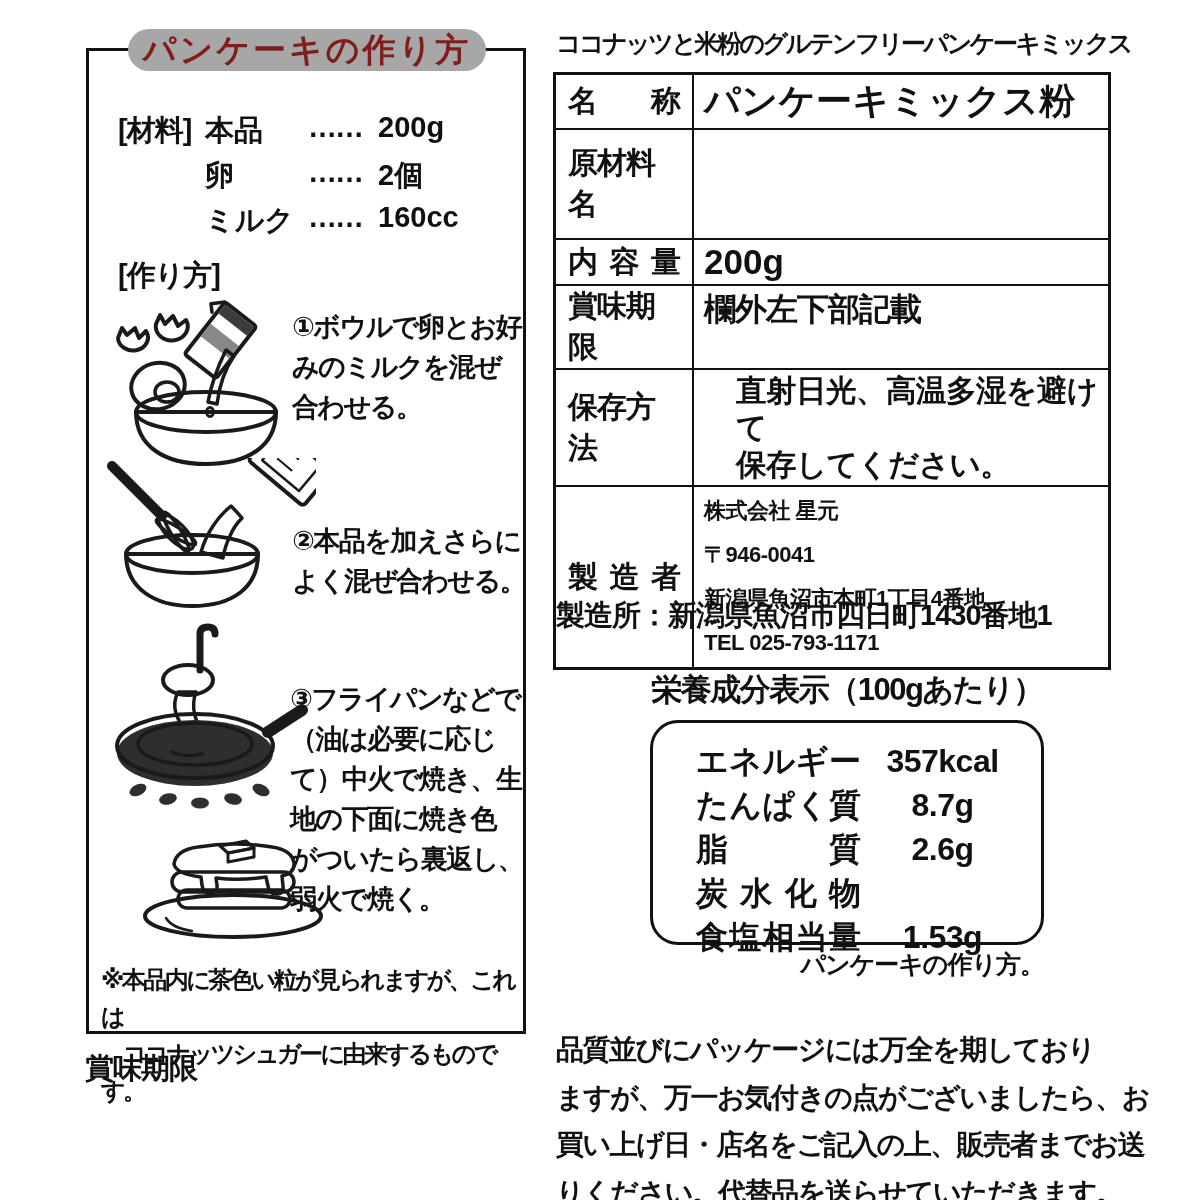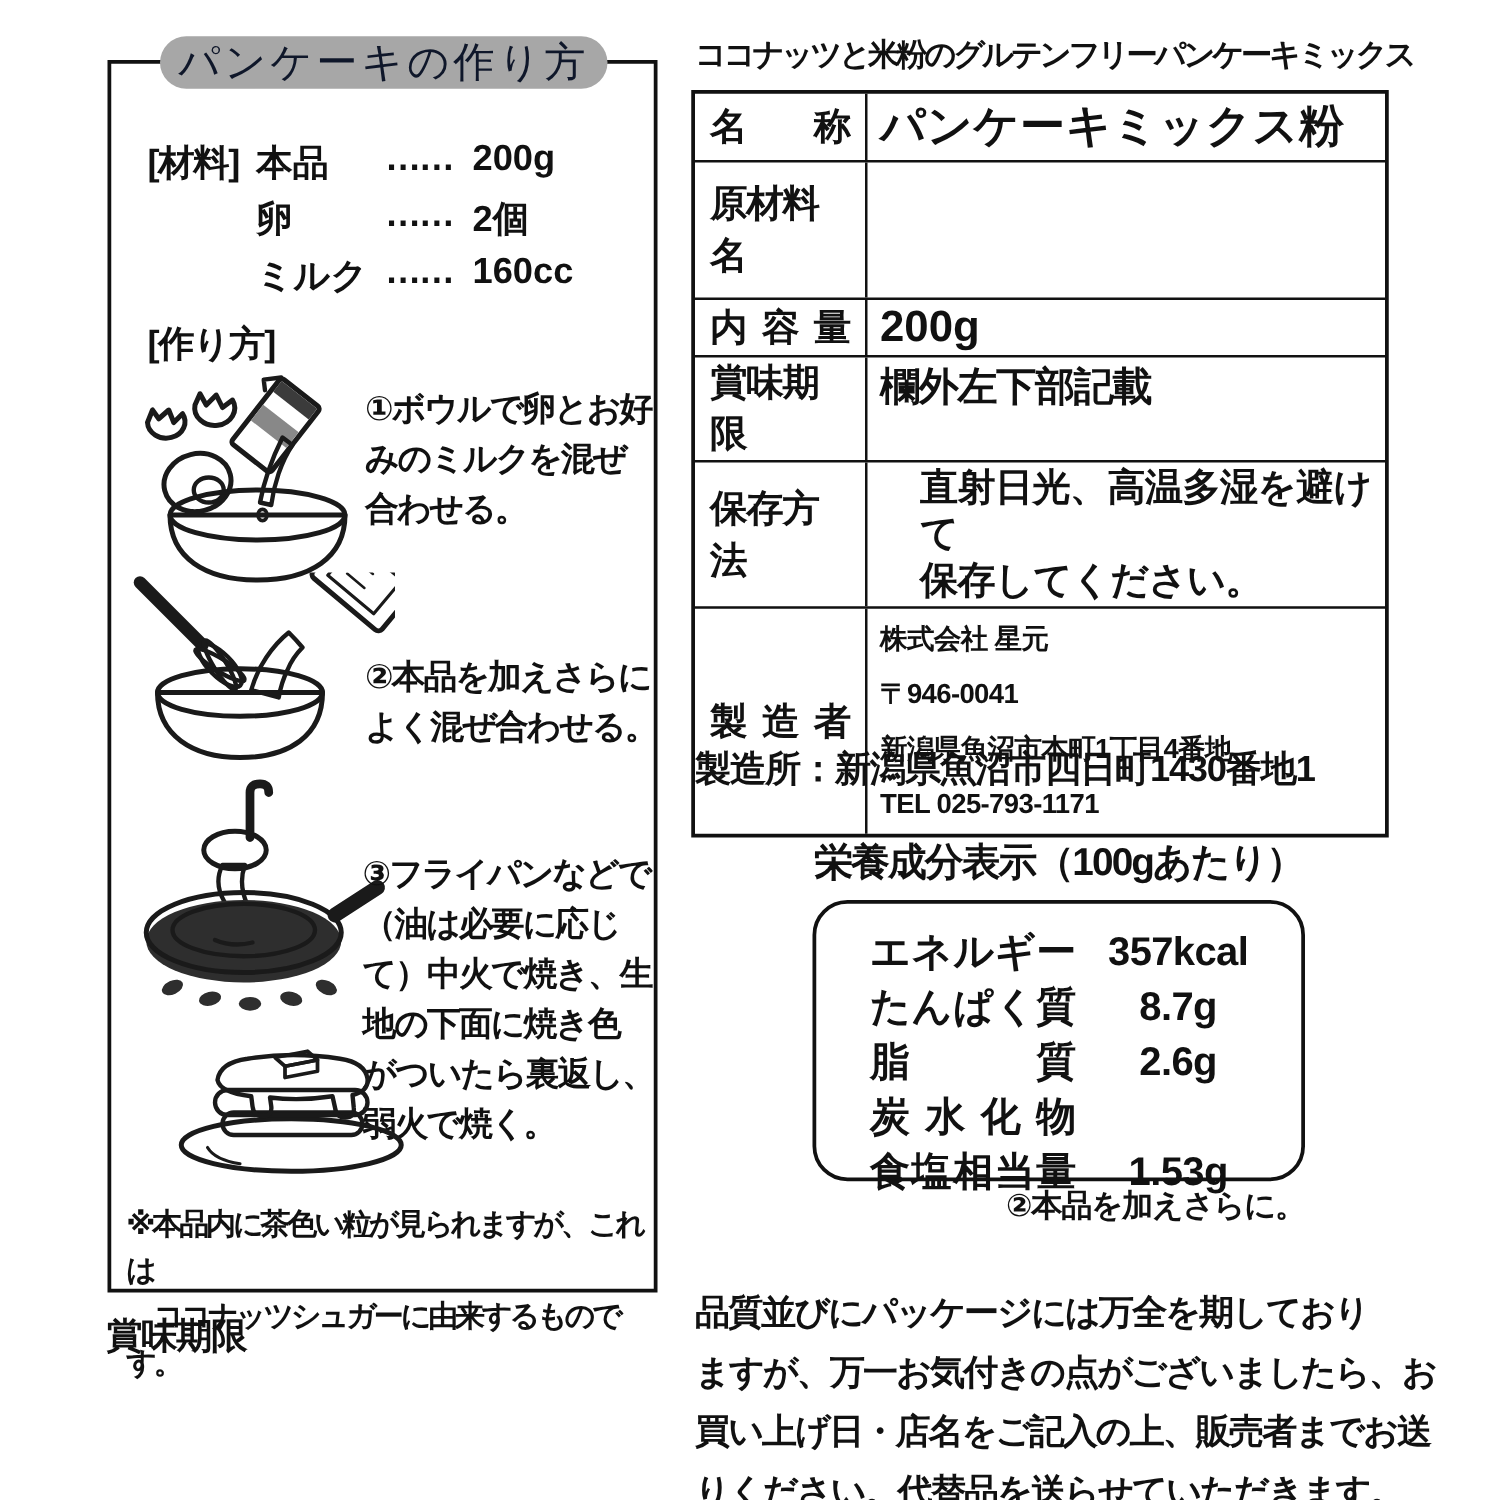--- a/index.html
+++ b/index.html
@@ -12,21 +12,21 @@
     color:#111;
     width:1200px;height:1200px;position:relative;overflow:hidden;
   }
   .abs{position:absolute;}
   .pre{white-space:pre-line;}
 
   
   .left-box{left:86px;top:48px;width:440px;height:986px;border:3.5px solid var(--ink);background:#fff;}
   .pill{
     left:128px;top:29px;width:358px;height:42px;border-radius:22px;background:var(--pill);
-    color:#0f172a;font-size:33px;font-weight:normal;letter-spacing:3px;
+    color:#7f1d1d;font-size:33px;font-weight:bold;letter-spacing:3px;
     display:flex;align-items:center;justify-content:center;z-index:3;
   }
   .ing-label{left:118px;top:111px;font-size:29px;font-weight:600;letter-spacing:-1px;}
   .dir-label{left:118px;top:256px;font-size:29px;font-weight:600;letter-spacing:-1px;}
   .ing-row{left:205px;width:305px;display:flex;font-size:29px;font-weight:600;}
   .ing-row .n{width:103px;}
   .ing-row .d{width:70px;letter-spacing:-2px;}
   .ing-row .a{flex:1;}
   .step{font-size:27px;line-height:40px;letter-spacing:-1.5px;font-weight:600;width:252px;}
   .note{left:101px;top:961px;width:414px;font-size:24px;line-height:37px;letter-spacing:-2.5px;font-weight:600;}
@@ -237,18 +237,18 @@
   </div>
   <div class="nrow">
     <span class="nl">炭水化物</span>
   </div>
   <div class="nrow">
     <span class="nl">食塩相当量</span>
     <span class="nv">1.53g</span>
   </div>
 </div>
 
-<div class="abs disclaimer">②本品を加えさらに。</div>
+<div class="abs disclaimer">パンケーキの作り方。</div>
 
 <div class="abs quality pre">品質並びにパッケージには万全を期しており
 ますが、万一お気付きの点がございましたら、お
 買い上げ日・店名をご記入の上、販売者までお送
 りください。代替品を送らせていただきます。</div>
 
 </body></html>

